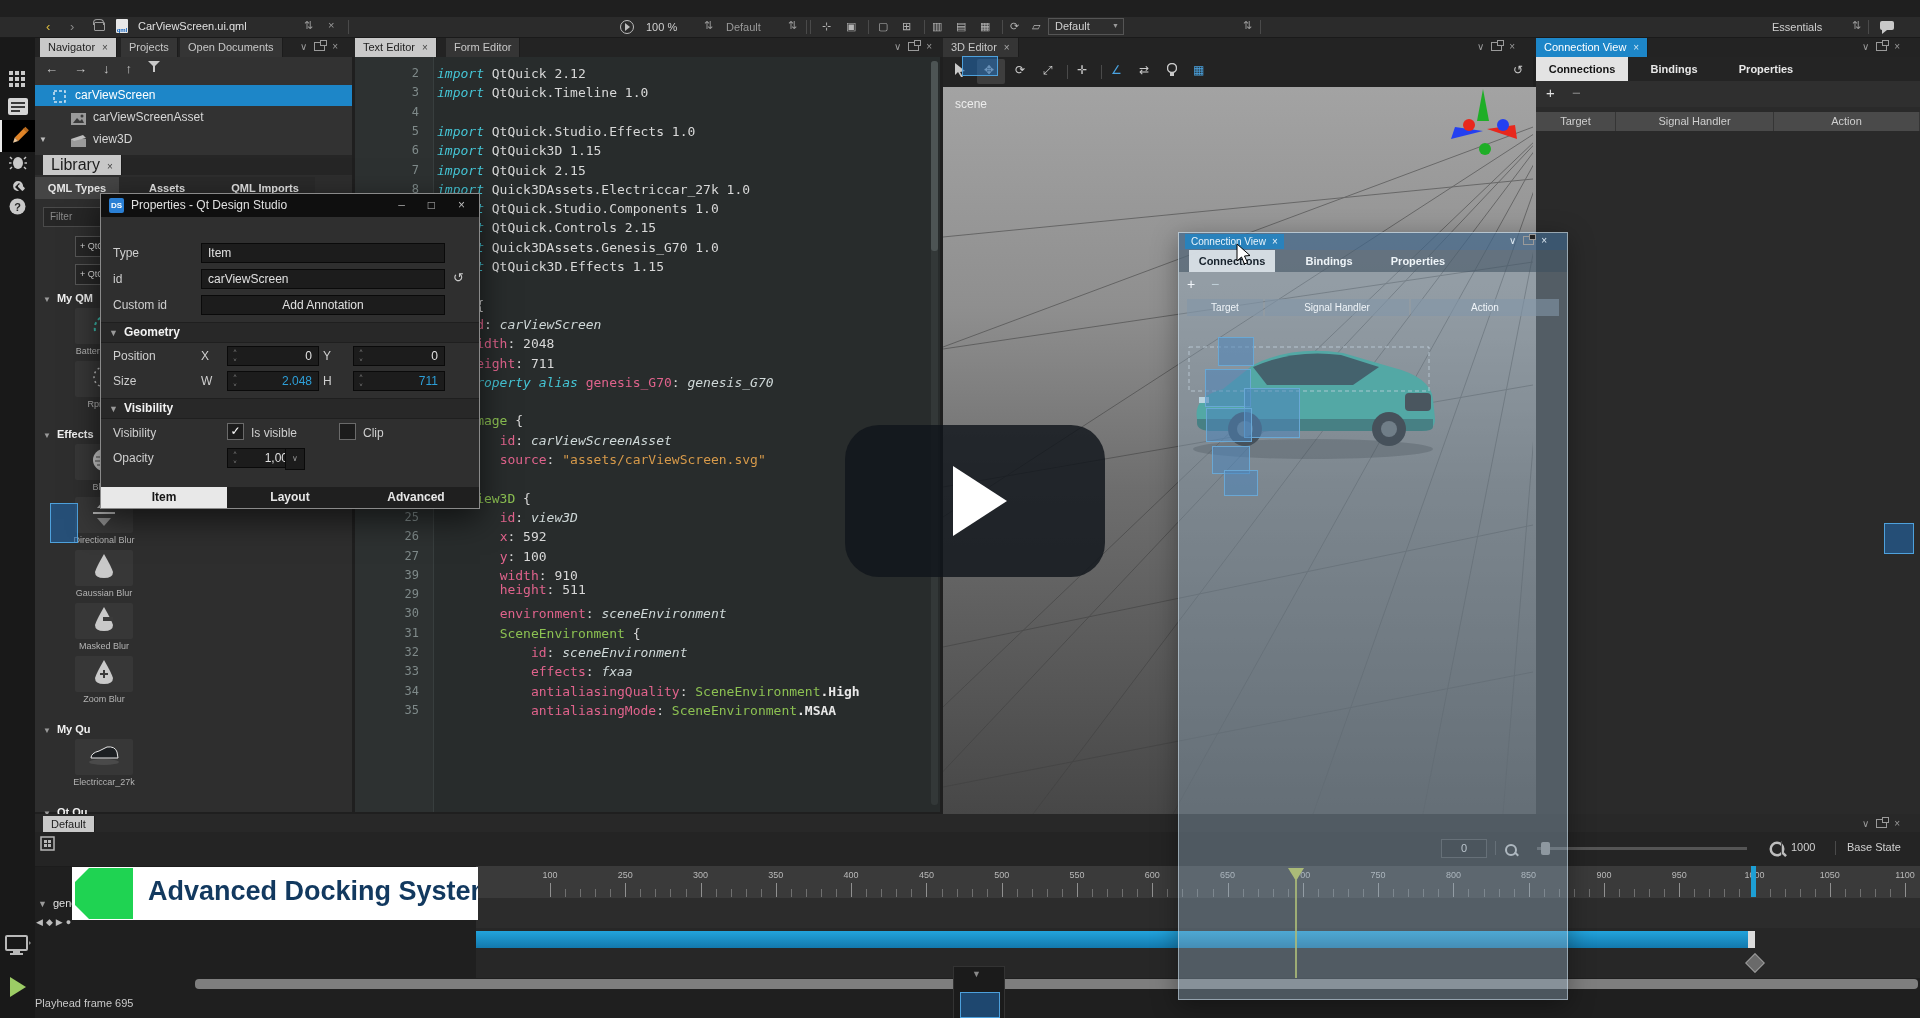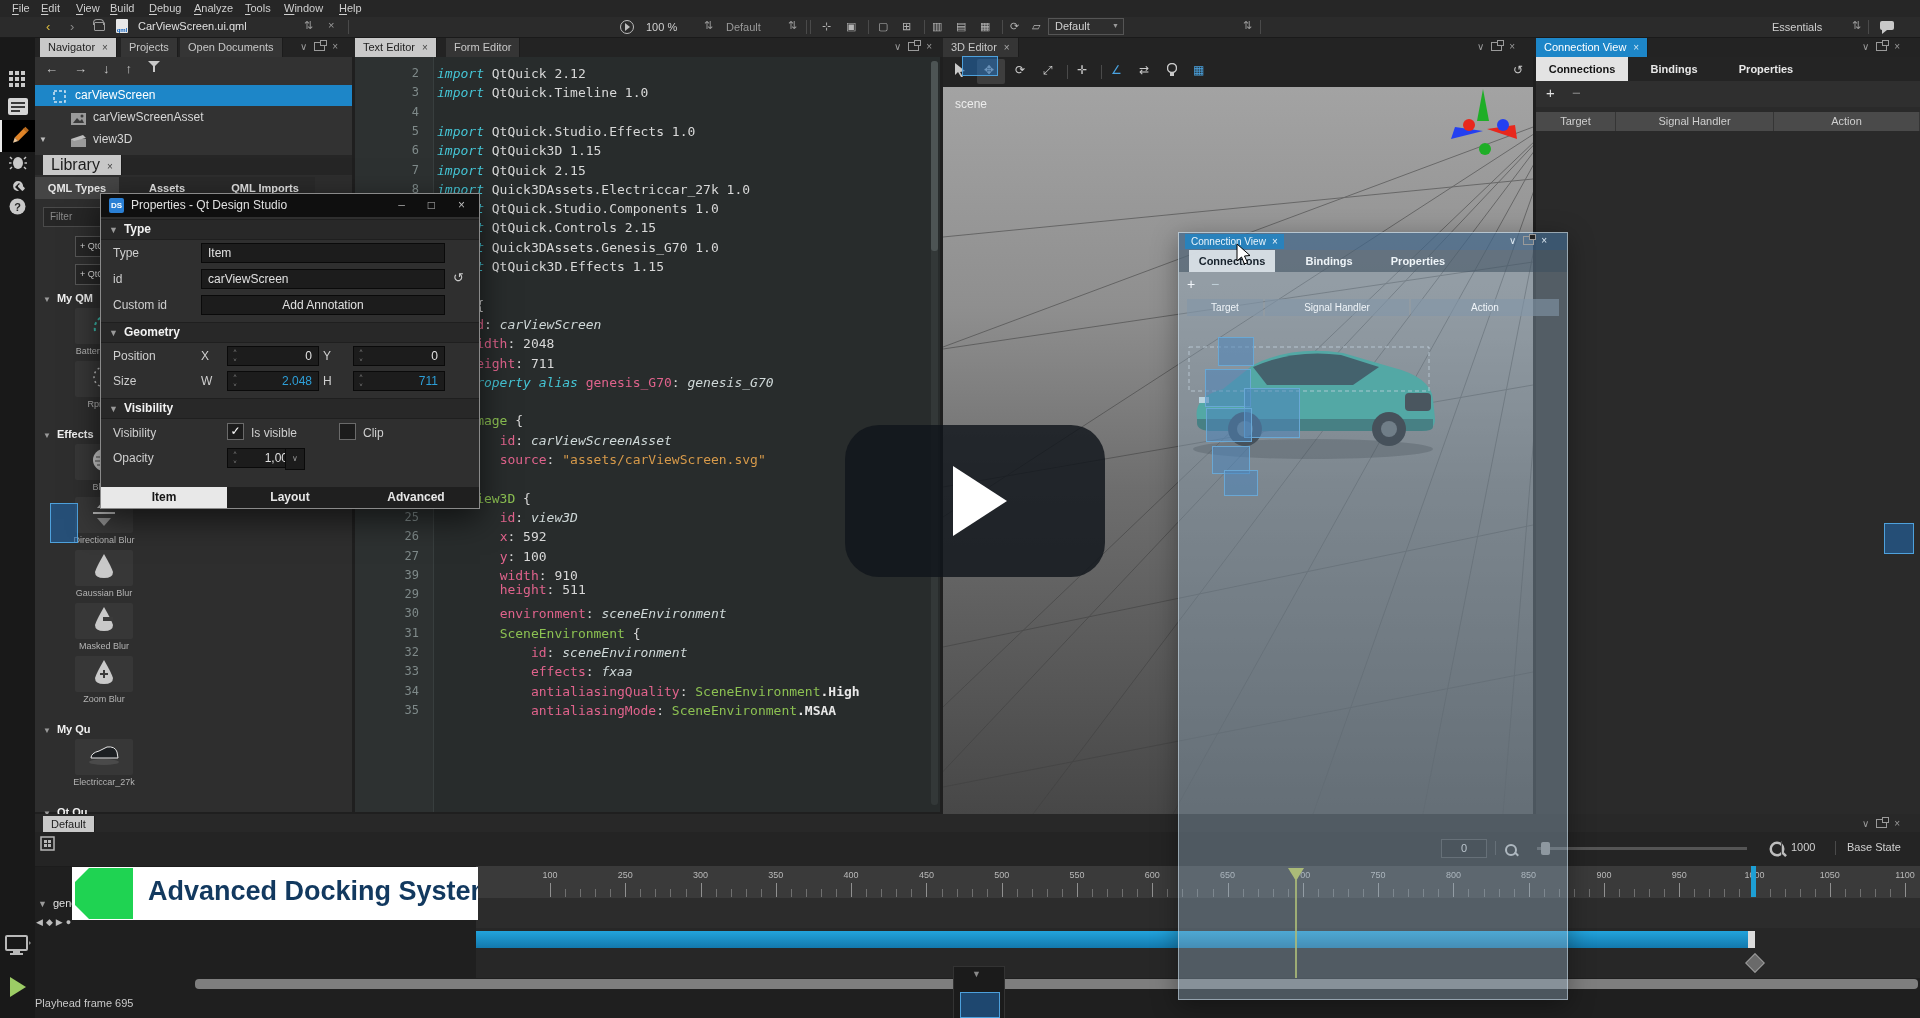--- a/index.html
+++ b/index.html
@@ -48,21 +48,21 @@
   .tk-k{color:#45c6d6;font-style:italic;}
   .tk-t{color:#8cc152;}
   .tk-p{color:#e0638c;}
   .tk-i{color:#cfd8d8;font-style:italic;}
   .tk-s{color:#d79a4a;}
   .tk-b{color:#e8e8e8;font-weight:bold;}
   .vscroll{position:absolute;right:2px;top:4px;width:7px;height:744px;background:#333838;border-radius:3px;}
   .vthumb{position:absolute;left:0;width:7px;top:0;height:190px;background:#4d5454;border-radius:3px;}
   
   .vp-toolbar{left:943px;top:57px;width:590px;height:30px;background:#232323;border-bottom:1px solid #1a1a1a;}
-  .vp{left:943px;top:87px;width:590px;height:727px;background:linear-gradient(#a3a3a3 0%,#8f8f8f 30%,#6e6e6e 55%,#474747 100%);overflow:hidden;}
+  .vp{left:943px;top:87px;width:590px;height:727px;background:linear-gradient(#a3a3a3 0%,#8f8f8f 30%,#6e6e6e 55%,#474747 100%);overflow:hidden;padding-left:24px;}
   .vp-ic{position:absolute;top:6px;color:#c9c9c9;font-size:12px;}
   
   .cv-tabs .cvtab{position:absolute;top:0;height:24px;line-height:24px;text-align:center;font-size:11px;font-weight:bold;
                   background:#242424;color:#e8e8e8;}
   .cv-tabs .cvtab.on{background:#e3e3e3;color:#141414;}
   .cv-head{position:absolute;top:0;height:19px;line-height:19px;background:#4a4a4a;color:#cfcfcf;
            font-size:11px;text-align:center;border-right:1px solid #353535;box-sizing:border-box;}
   
   .ghostpanel{left:1178px;top:232px;width:388px;height:766px;background:rgba(150,175,198,0.38);
               border:1px solid rgba(210,228,240,0.55);box-shadow:0 6px 24px rgba(0,0,0,.35);z-index:60;}
@@ -103,31 +103,20 @@
            border-top:35px solid transparent;border-bottom:35px solid transparent;}
   .mag{display:inline-block;width:8px;height:8px;border:2px solid #bdbdbd;border-radius:50%;position:relative;}
   .mag:after{content:"";position:absolute;left:7px;top:7px;width:5px;height:2px;background:#bdbdbd;transform:rotate(45deg);}
   .cursor{z-index:100;}
 </style>
 </head>
 <body>
 
 <div id="root">
 
-  <div class="abs menubar" id="menubar">
-      <div class="menu-item" style="left: 12px;"><u>F</u>ile</div>
-      <div class="menu-item" style="left: 41px;"><u>E</u>dit</div>
-      <div class="menu-item" style="left: 76px;"><u>V</u>iew</div>
-      <div class="menu-item" style="left: 110px;"><u>B</u>uild</div>
-      <div class="menu-item" style="left: 149px;"><u>D</u>ebug</div>
-      <div class="menu-item" style="left: 194px;"><u>A</u>nalyze</div>
-      <div class="menu-item" style="left: 245px;"><u>T</u>ools</div>
-      <div class="menu-item" style="left: 284px;"><u>W</u>indow</div>
-      <div class="menu-item" style="left: 339px;"><u>H</u>elp</div>
-    </div>
 
   <div class="abs toolbar">
     <span class="abs" style="left:46px;top:2px;color:#d8b83e;font-size:13px;">‹</span>
     <span class="abs" style="left:70px;top:2px;color:#8a8a8a;font-size:13px;">›</span>
     <span class="abs" style="left:94px;top:5px;width:9px;height:7px;border:1px solid #9a9a9a;border-radius:1px;"></span>
     <span class="abs" style="left:93px;top:2px;width:9px;height:5px;border:1px solid #9a9a9a;border-bottom:none;border-radius:4px 4px 0 0;"></span>
     <span class="abs" style="left:116px;top:2px;width:12px;height:14px;background:#e8e8e8;border-radius:1px;">
       <span style="position:absolute;left:0;bottom:0;width:12px;font-size:6px;color:#1565c0;text-align:center;font-weight:bold;">qml</span>
     </span>
     <span class="abs" style="left:138px;top:3px;color:#e0e0e0;">CarViewScreen.ui.qml</span>
@@ -739,21 +728,20 @@
 
   <div class="abs dialog">
     <div class="dlg-title">
       <span style="position:absolute;left:8px;top:4px;width:15px;height:15px;background:#2a7fd4;border-radius:2px;text-align:center;font-size:8px;font-weight:bold;color:#fff;line-height:15px;">DS</span>
       <span style="position:absolute;left:30px;">Properties - Qt Design Studio</span>
       <span style="position:absolute;right:74px;top:0;color:#9a9a9a;">–</span>
       <span style="position:absolute;right:44px;top:0;color:#bdbdbd;">□</span>
       <span style="position:absolute;right:14px;top:0;color:#bdbdbd;">×</span>
     </div>
 
-    <div class="dlg-sec" style="top:25px;"><span class="dlg-caret">▼</span><b>Type</b></div>
     <div class="dlg-label" style="top:52px;">Type</div>
     <div class="dlg-field" style="left:100px;top:49px;width:230px;">Item</div>
     <div class="dlg-label" style="top:78px;">id</div>
     <div class="dlg-field" style="left:100px;top:75px;width:230px;">carViewScreen</div>
     <span style="position:absolute;left:352px;top:76px;color:#c9c9c9;font-size:13px;">↺</span>
     <div class="dlg-label" style="top:104px;">Custom id</div>
     <div class="dlg-field" style="left:100px;top:101px;width:230px;text-align:center;">Add Annotation</div>
 
     <div class="dlg-sec" style="top:128px;"><span class="dlg-caret">▼</span><b>Geometry</b></div>
     <div class="dlg-label" style="top:155px;">Position</div>

